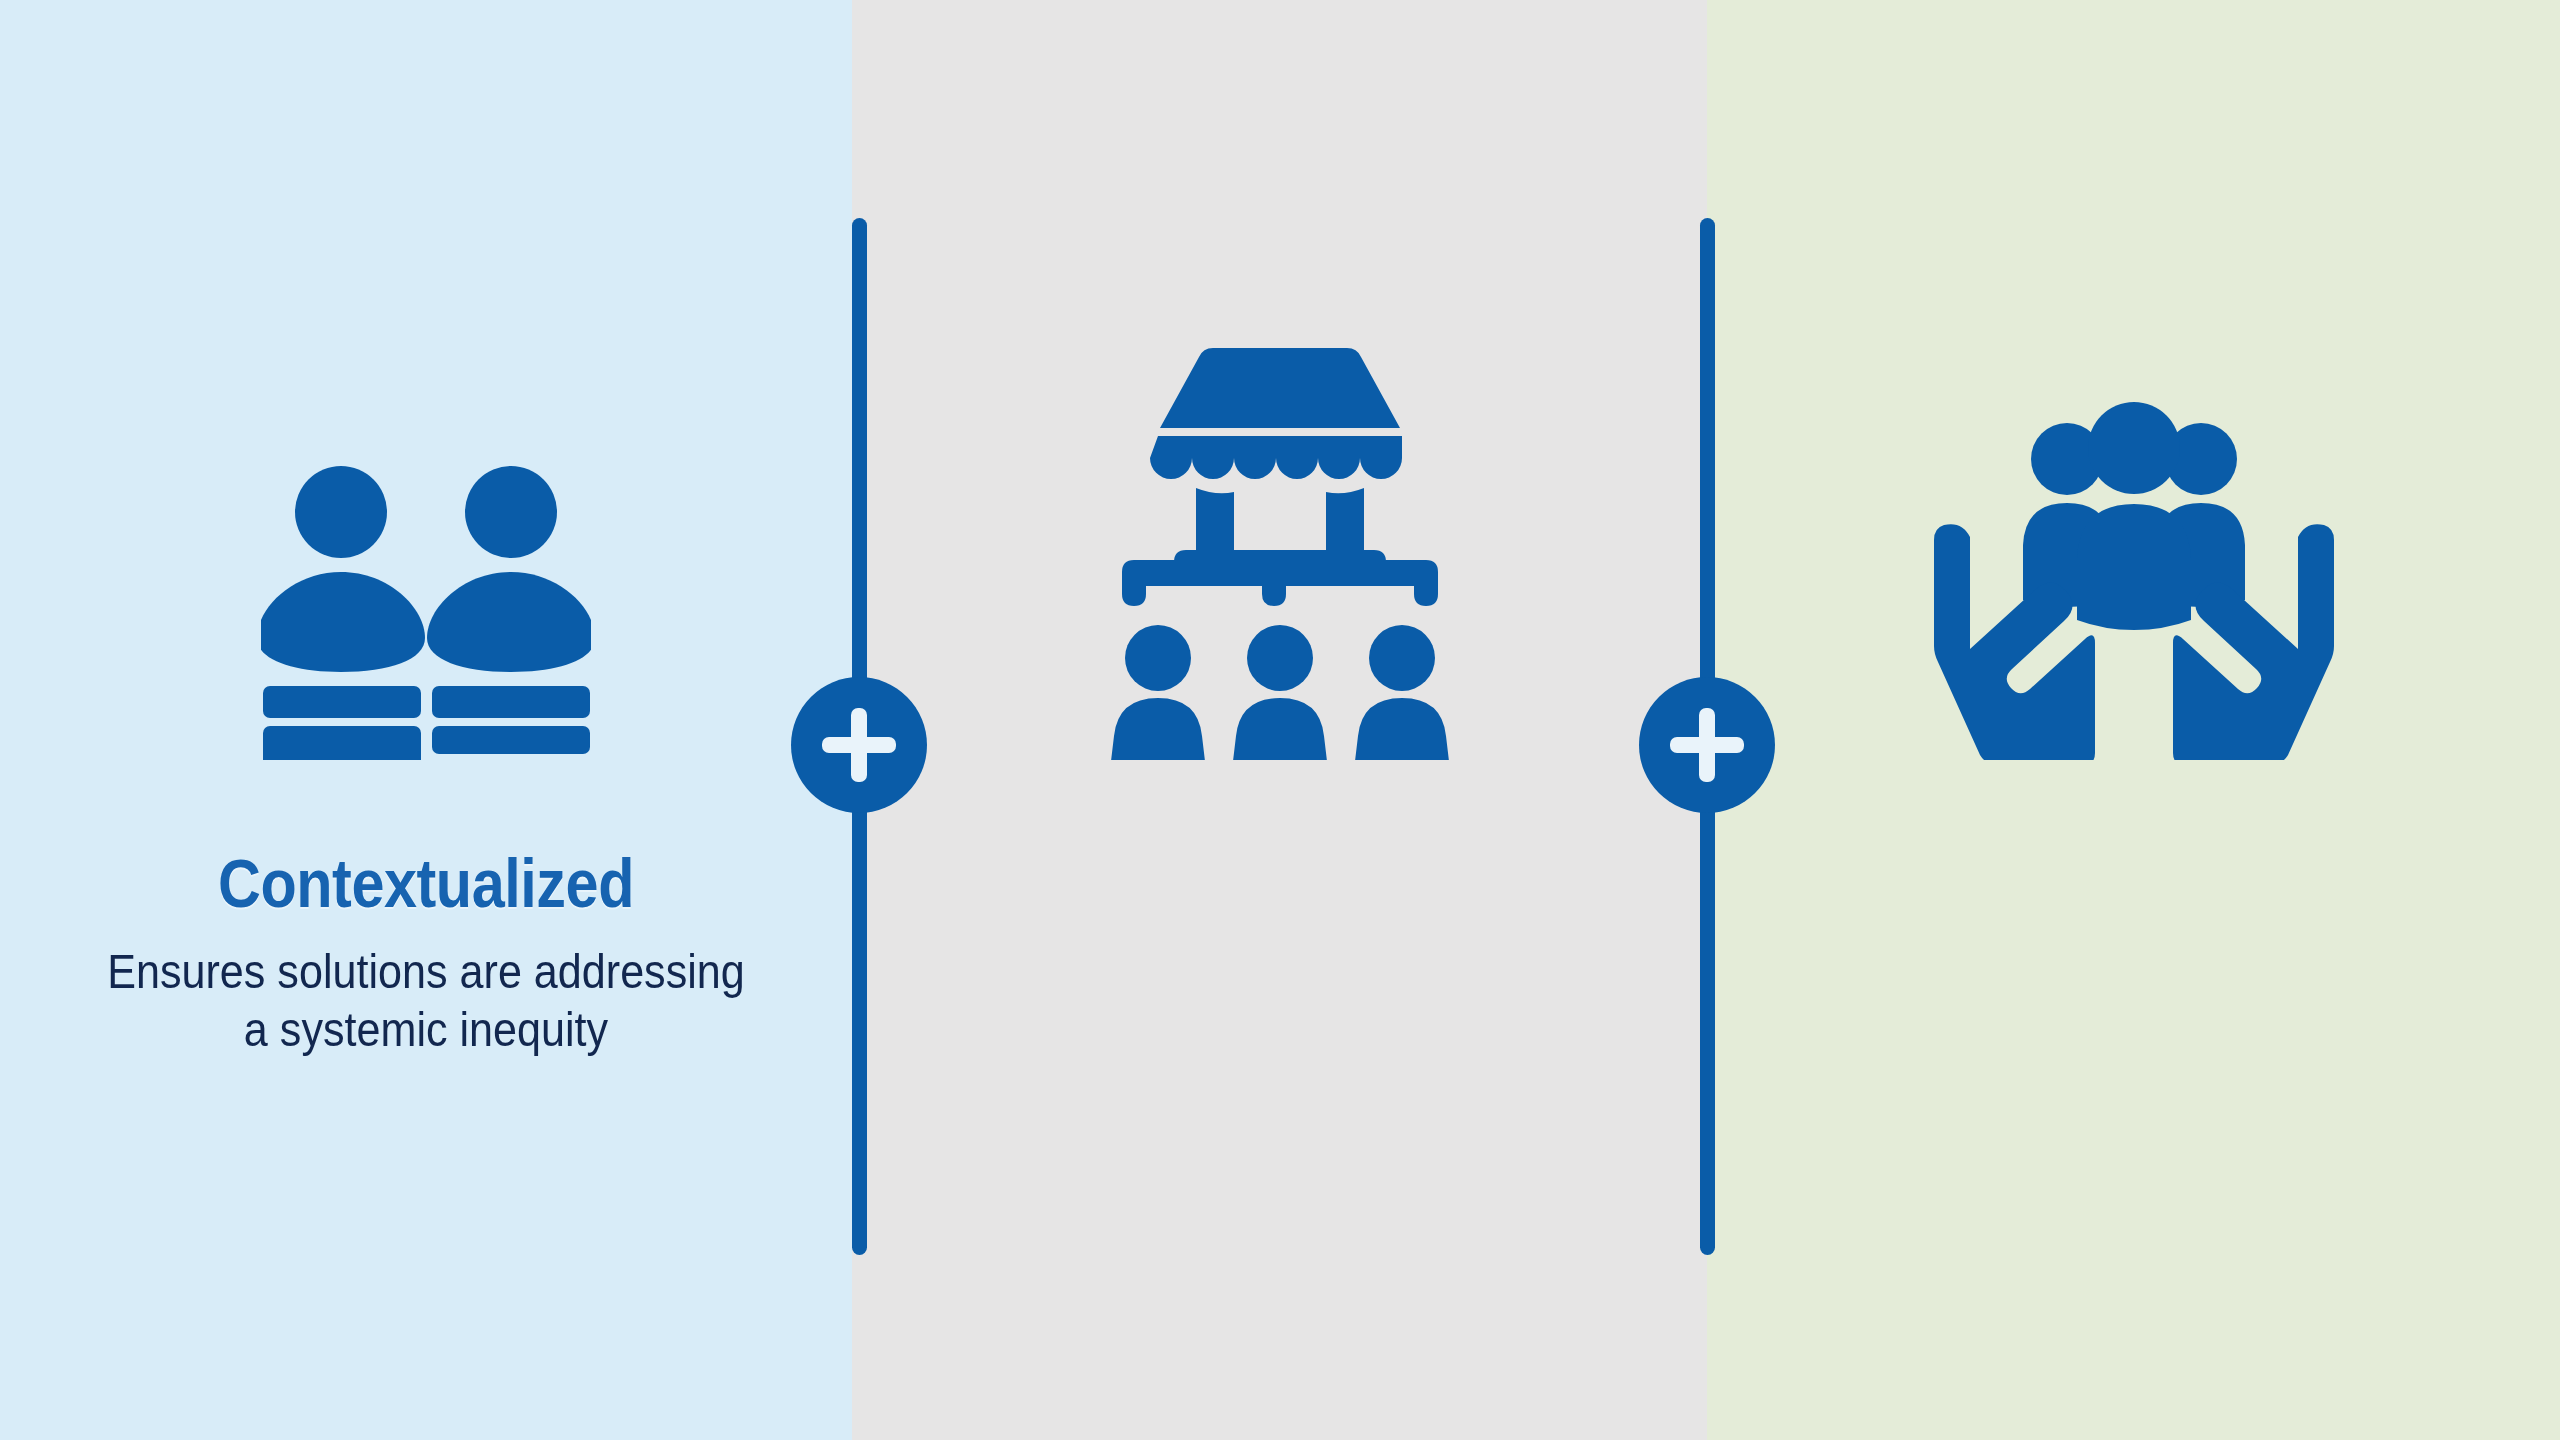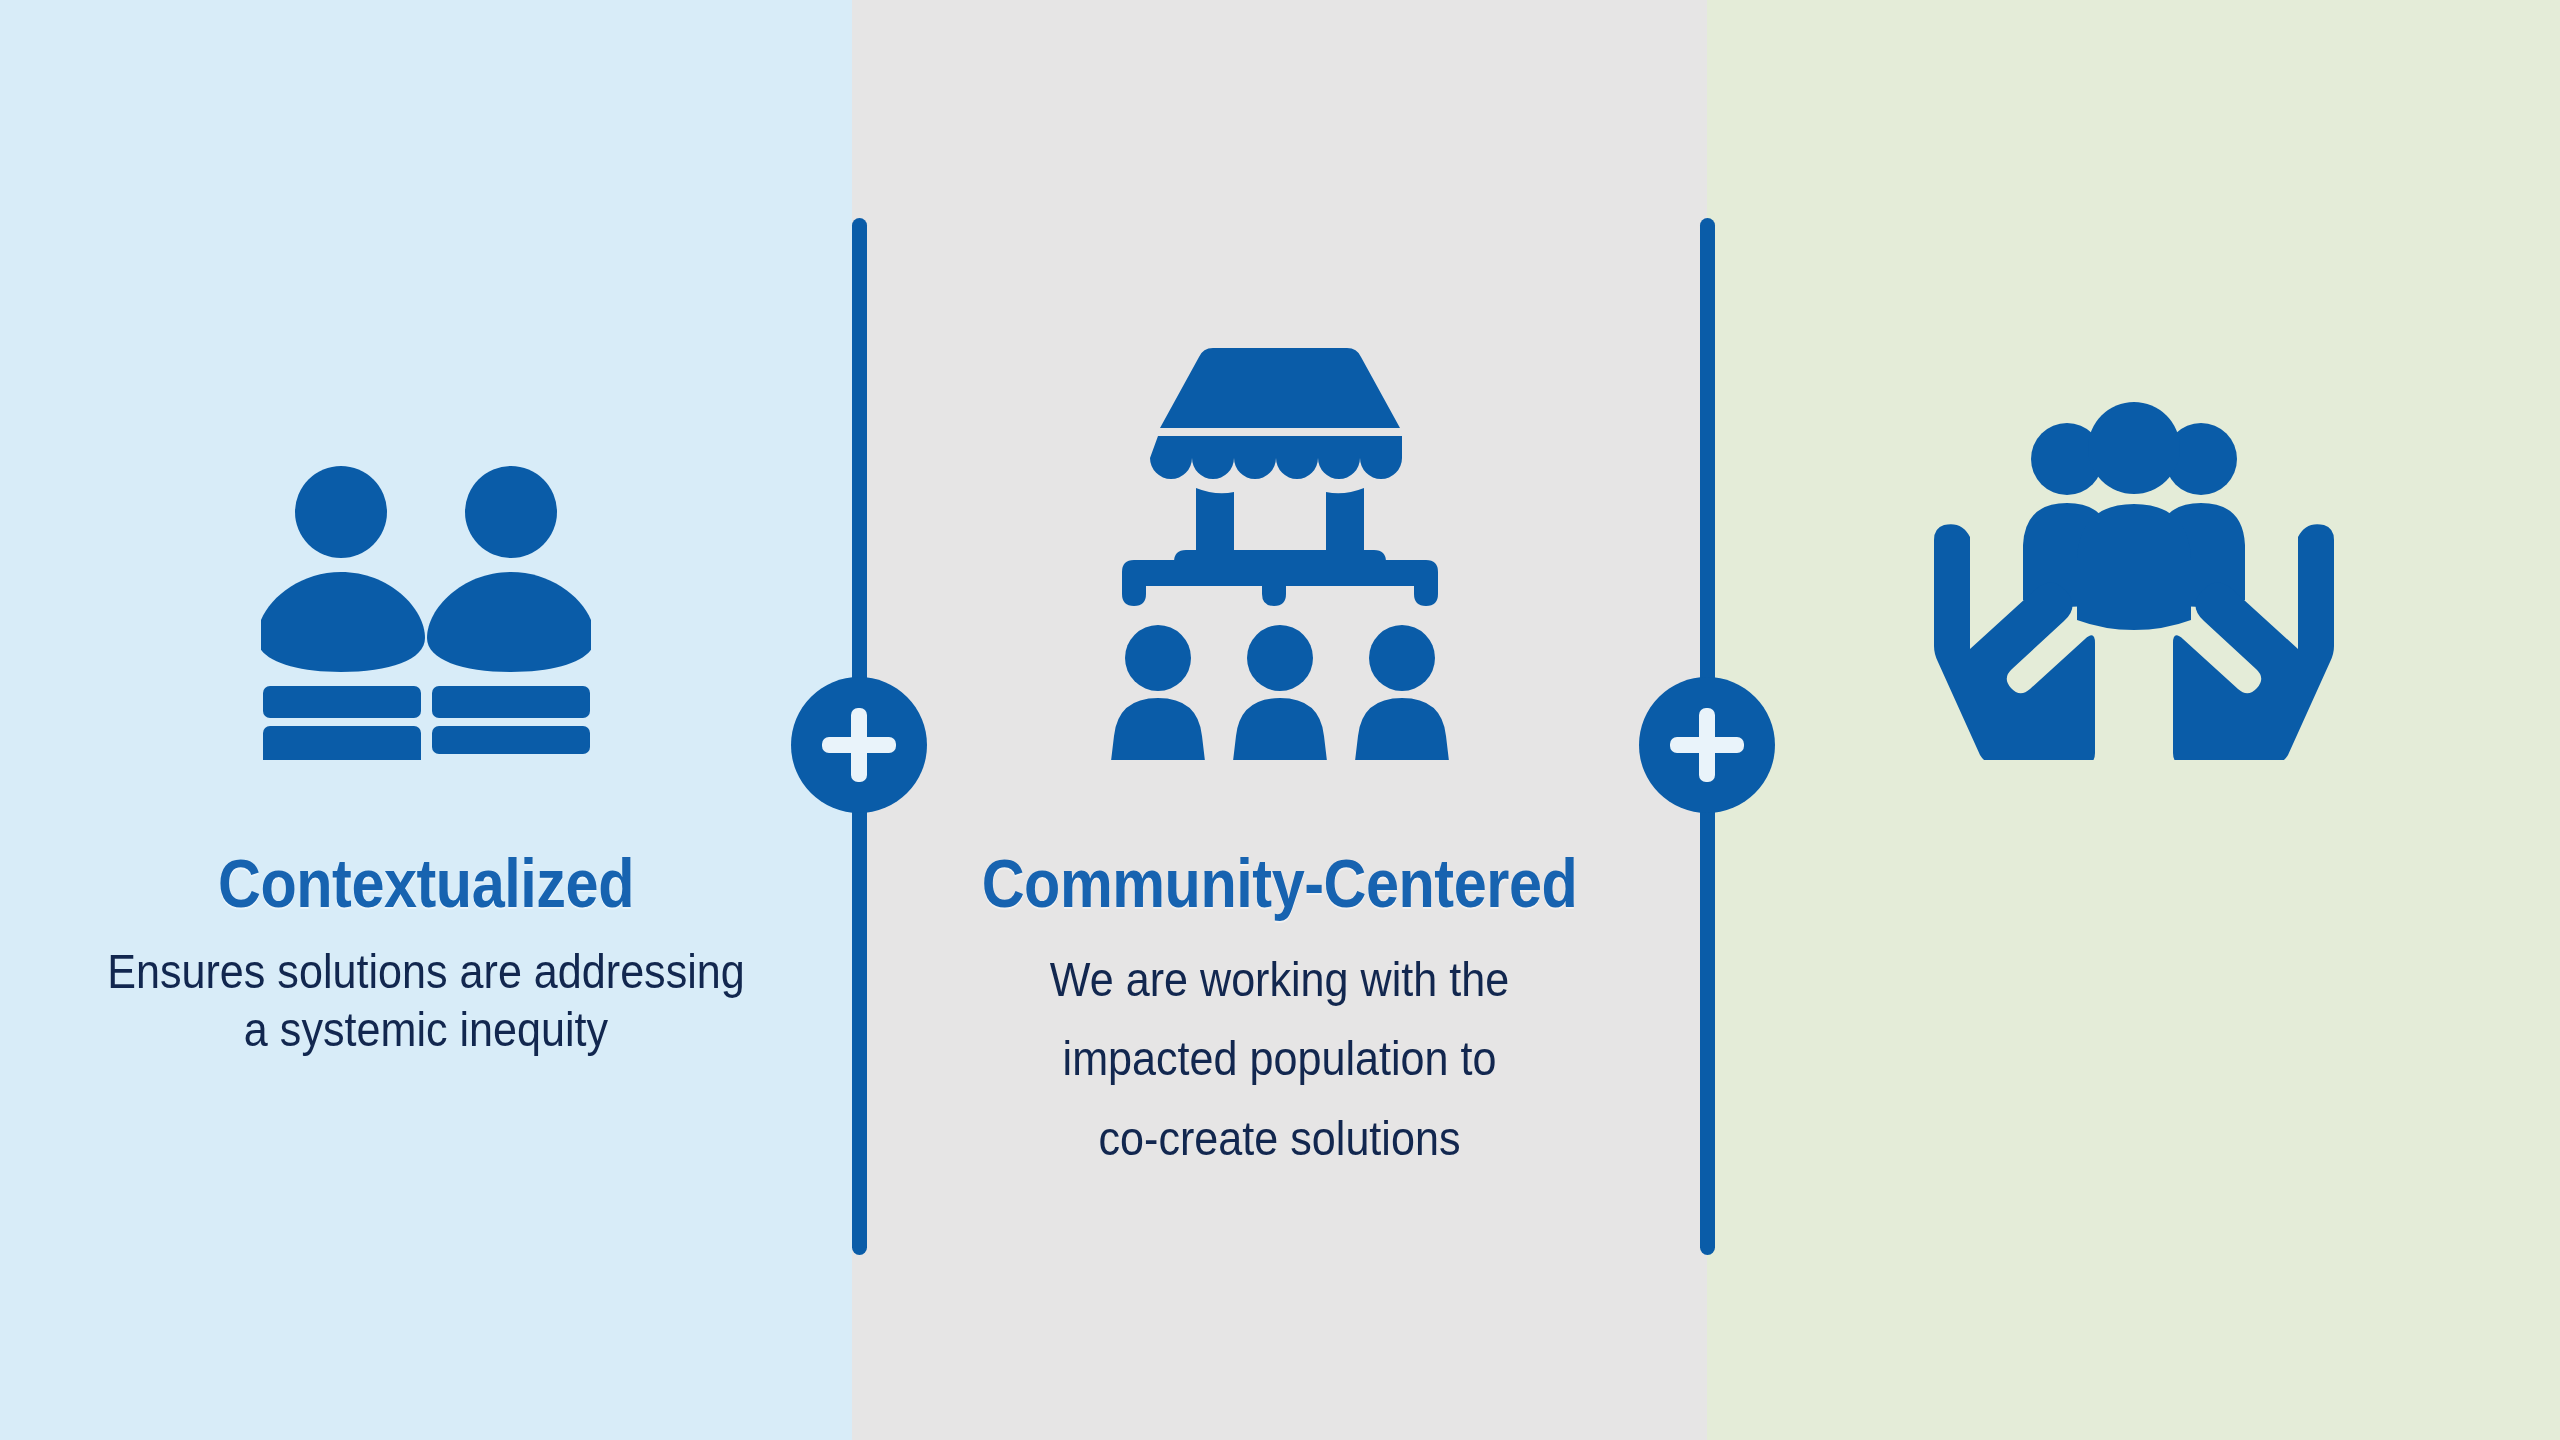--- a/index.html
+++ b/index.html
@@ -191,28 +191,20 @@
           <circle cx="48" cy="318" r="33"></circle>
           <path d="M48 358 q40 0 44 38 l5 42 q1 10 -9 10 H8 q-10 0 -9 -10 l5 -42 q4 -38 44 -38 Z"></path>
           <circle cx="170" cy="318" r="33"></circle>
           <path d="M170 358 q40 0 44 38 l5 42 q1 10 -9 10 h-80 q-10 0 -9 -10 l5 -42 q4 -38 44 -38 Z"></path>
           <circle cx="292" cy="318" r="33"></circle>
           <path d="M292 358 q40 0 44 38 l5 42 q1 10 -9 10 h-80 q-10 0 -9 -10 l5 -42 q4 -38 44 -38 Z"></path>
         </g>
       </svg>
     </div>
 
-    <div class="text-block" id="text-community">
-      <div class="heading">Community-Centered</div>
-      <div class="body-text">
-        <span class="line">We are working with the</span>
-        <span class="line">impacted population to</span>
-        <span class="line">co-create solutions</span>
-      </div>
-    </div>
   </div>
 
   <div class="column" id="column-3">
 
     <div class="icon-wrap" id="icon-reparative">
       <svg width="400" height="360" viewBox="0 0 400 360" aria-hidden="true">
         <g fill="#0a5ca8">
 
           <circle cx="133" cy="59" r="36"></circle>
           <path d="M133 103 q42 0 44 42 v55 q-22 7 -44 7 q-22 0 -44 -7 v-55 q2 -42 44 -42 Z"></path>

